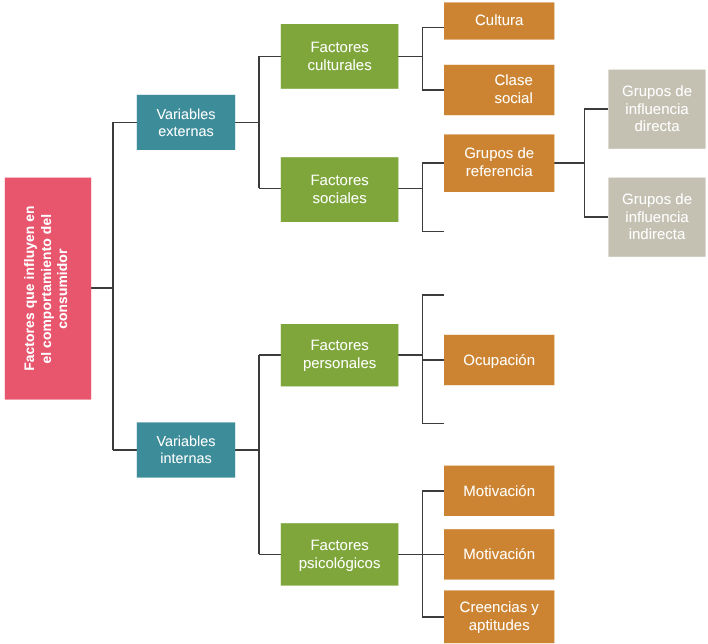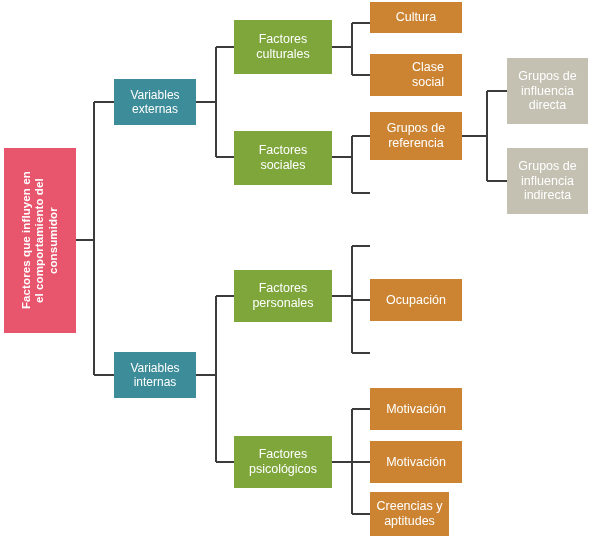--- a/index.html
+++ b/index.html
@@ -128,21 +128,21 @@
 
 
 
   <div class="node" style="left:370px; top:279px; width:92px; height:42px; background:#cc8432; font-size:12.5px;text-align:center;">Ocupación</div>
 
 
   <div class="node" style="left:370px; top:388px; width:92px; height:42px; background:#cc8432; font-size:12.5px;">Motivación</div>
 
   <div class="node" style="left:370px; top:441px; width:92px; height:42px; background:#cc8432; font-size:12.5px;">Motivación</div>
 
-  <div class="node" style="left:370px; top:492px; width:79px; height:44px; background:#cc8432; font-size:12.5px;">Creencias y
+  <div class="node" style="left:370px; top:492px; width:92px; height:44px; background:#cc8432; font-size:12.5px;">Creencias y
 aptitudes</div>
 
   <div class="node" style="left:507px; top:58px; width:81px; height:66px; background:#c4c1b3; font-size:12.5px;">Grupos de
 influencia
 directa</div>
 
   <div class="node" style="left:507px; top:148px; width:81px; height:66px; background:#c4c1b3; font-size:12.5px;">Grupos de
 influencia
 indirecta</div>
 

